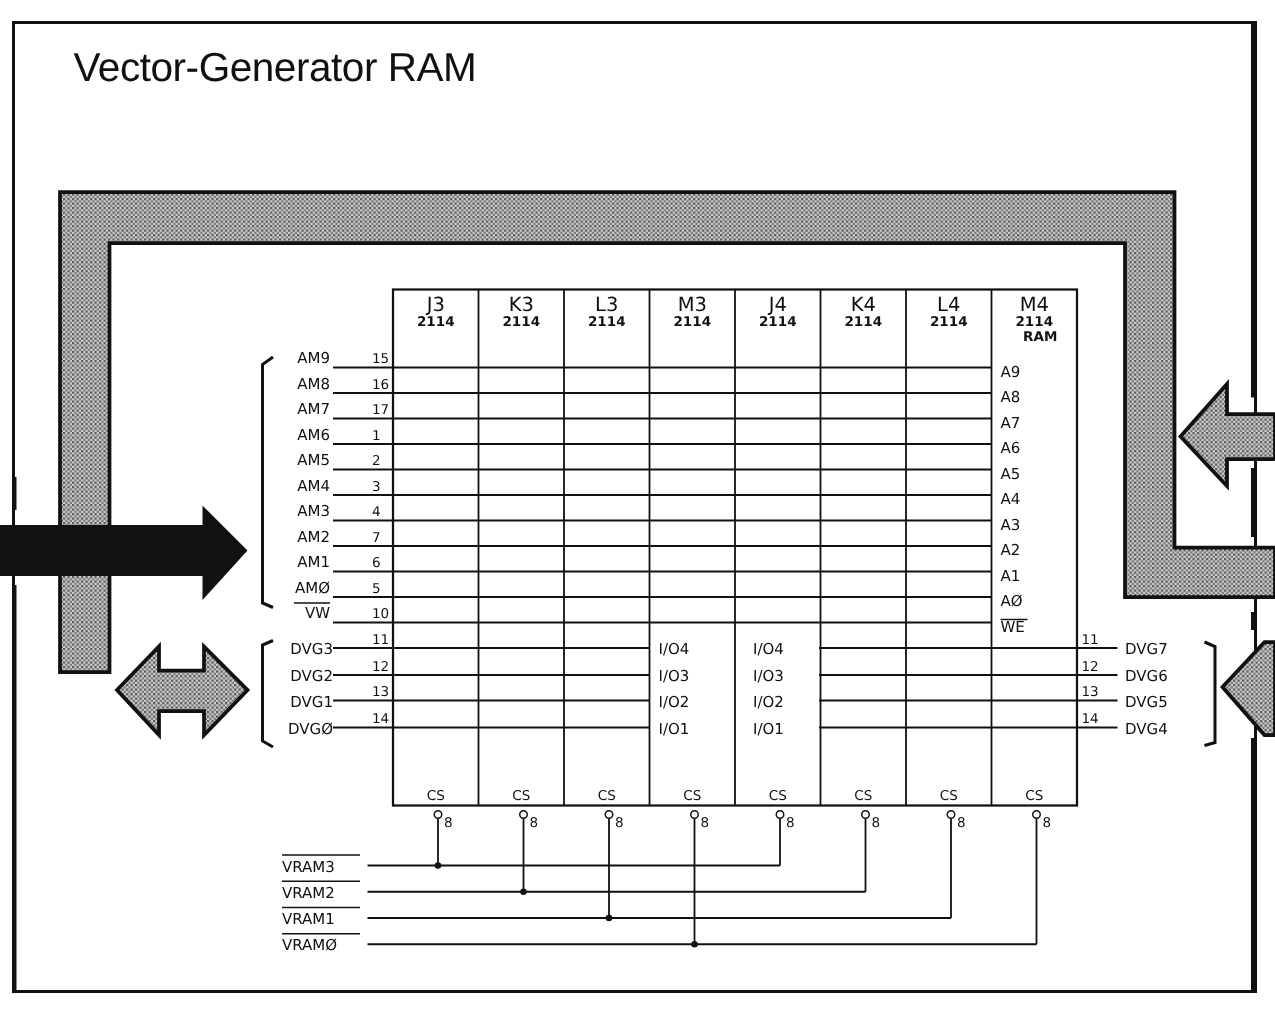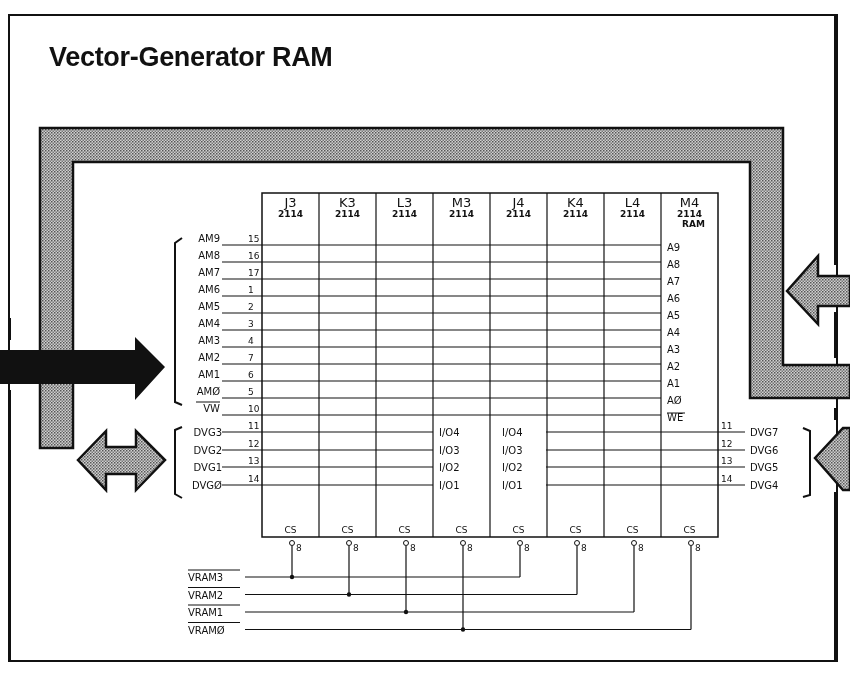--- a/index.html
+++ b/index.html
@@ -1,18 +1,18 @@
 <!DOCTYPE html>
 <html><head>
 <meta charset="utf-8">
 <style>
   html, body { margin: 0; padding: 0; background: #ffffff; }
   body { width: 850px; height: 673px; position: relative; overflow: hidden; font-family: "Liberation Sans", sans-serif; }
   #frame { position: absolute; left: 8px; top: 14px; width: 826px; height: 644px; border: 2px solid #111; border-right-width: 2px; }
-  #title { position: absolute; left: 49px; top: 42px; font-family: "Liberation Sans", sans-serif; font-weight: bold; font-size: 27px; color: #111; letter-spacing: -0.3px; }
+  #title { position: absolute; left: 49px; top: 30px; font-family: "Liberation Sans", sans-serif; font-weight: normal; font-size: 27px; color: #111; letter-spacing: -0.3px; }
   svg { position: absolute; left: 0; top: 0; }
   .lbl { font-family: "DejaVu Sans", sans-serif; font-size: 10px; fill: #111; }
   .chip { font-family: "DejaVu Sans", sans-serif; font-size: 13px; fill: #111; }
   .part { font-family: "DejaVu Sans", sans-serif; font-size: 9px; font-weight: bold; fill: #111; }
   .pin { font-family: "DejaVu Sans", sans-serif; font-size: 9px; fill: #111; }
 </style>
 </head>
 <body>
 
 <div id="frame"></div>

